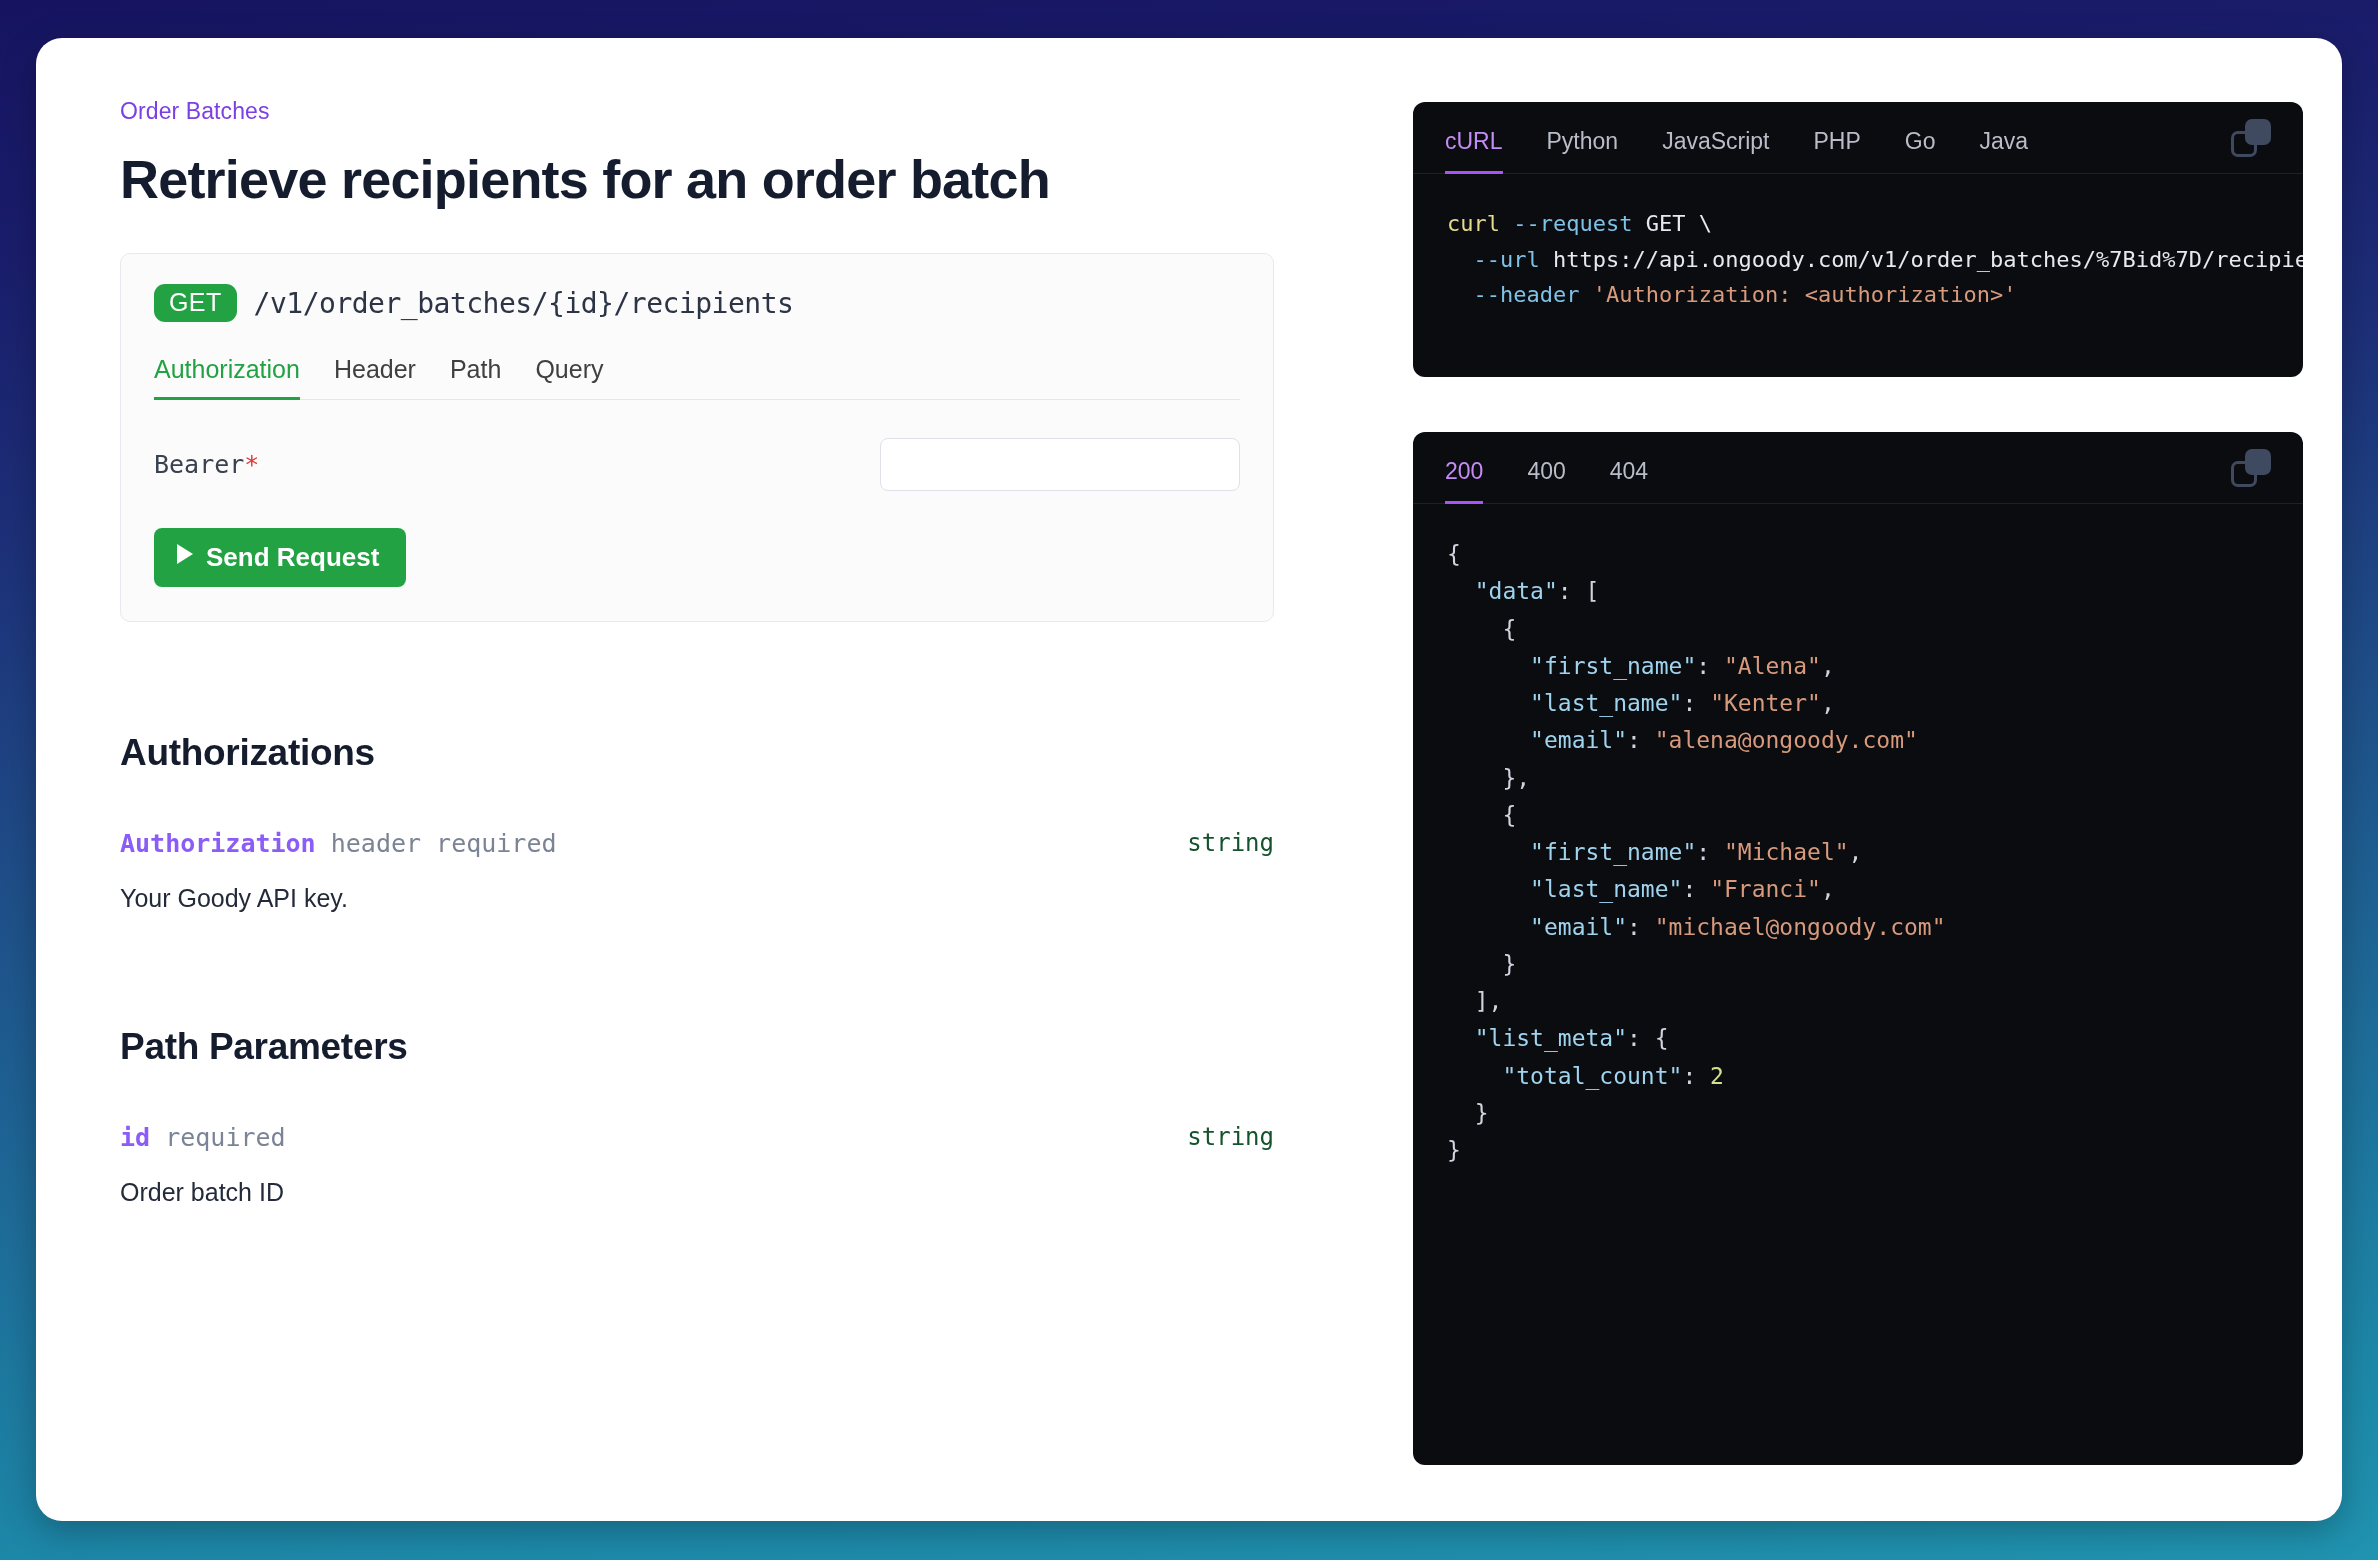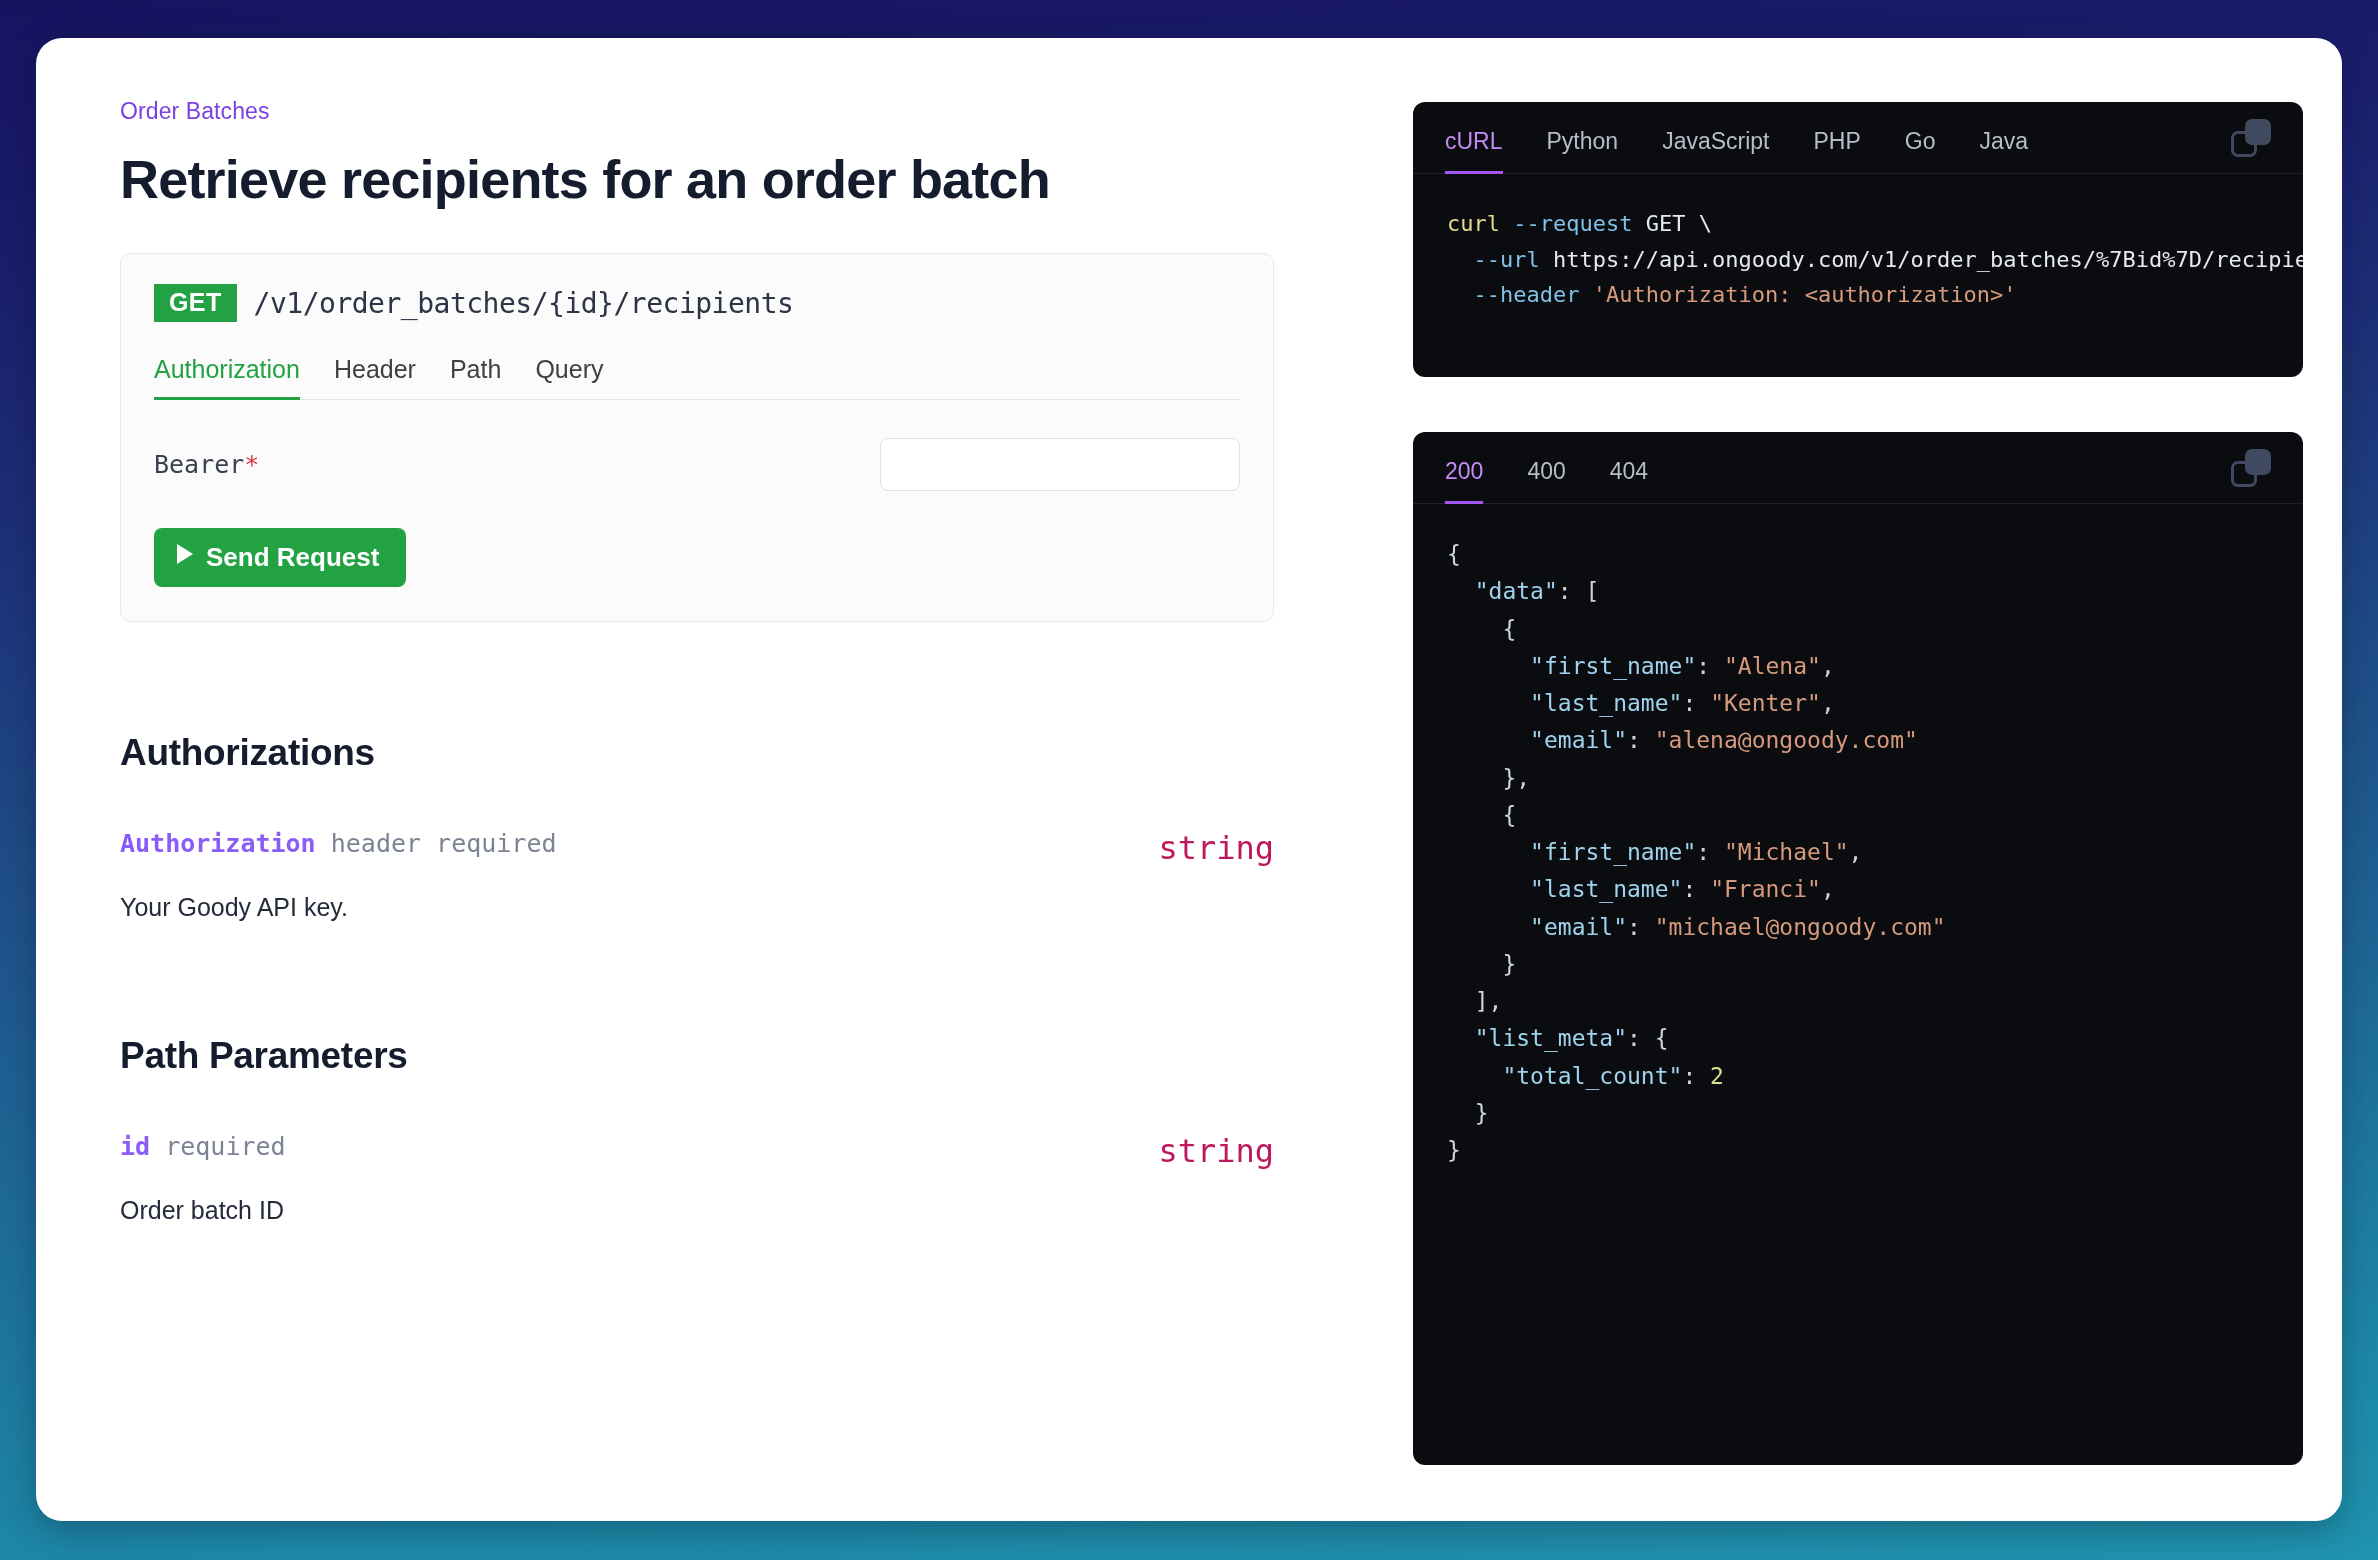--- a/index.html
+++ b/index.html
@@ -72,24 +72,24 @@
     display: flex;
     align-items: center;
     gap: 17px;
     margin-bottom: 33px;
   }
 
   .method-badge {
     background: #22a243;
     color: #ffffff;
     font-family: "Liberation Sans", sans-serif;
-    font-weight: bold;
+    font-weight: normal;
     font-size: 25px;
     letter-spacing: 0.4px;
-    border-radius: 0;
+    border-radius: 11px;
     padding: 6px 15px 7px 15px;
     line-height: 1;
   }
 
   .endpoint-path {
     font-family: "DejaVu Sans Mono", monospace;
     font-size: 28px;
     color: #2c3446;
     letter-spacing: -0.5px;
   }
@@ -188,22 +188,22 @@
 
   .param-left {
     font-family: "DejaVu Sans Mono", monospace;
     font-size: 25px;
   }
   .param-name { color: #8b5cf6; font-weight: bold; }
   .param-meta { color: #7a8494; }
 
   .param-type {
     font-family: "DejaVu Sans Mono", monospace;
-    font-size: 32px;
-    color: #be185d;
+    font-size: 24px;
+    color: #14532d;
   }
 
   .param-desc {
     font-size: 25px;
     color: #232b3a;
     margin-top: 26px;
   }
 
   
   .right-col {

